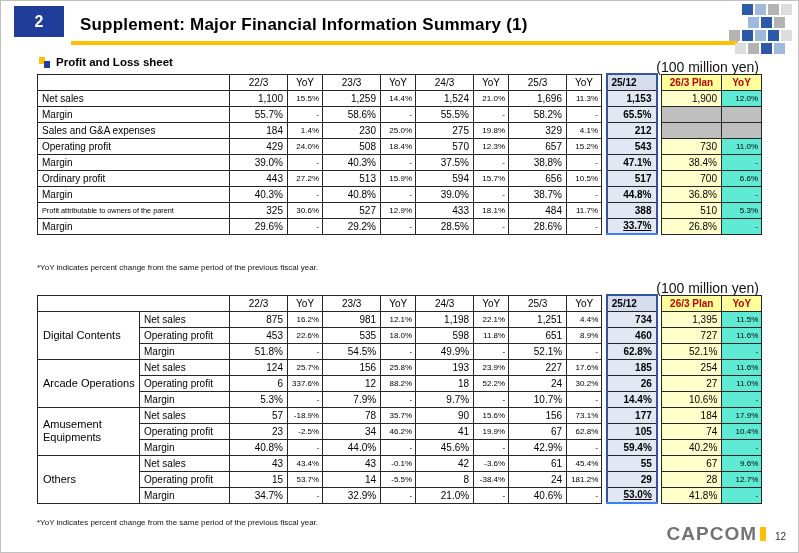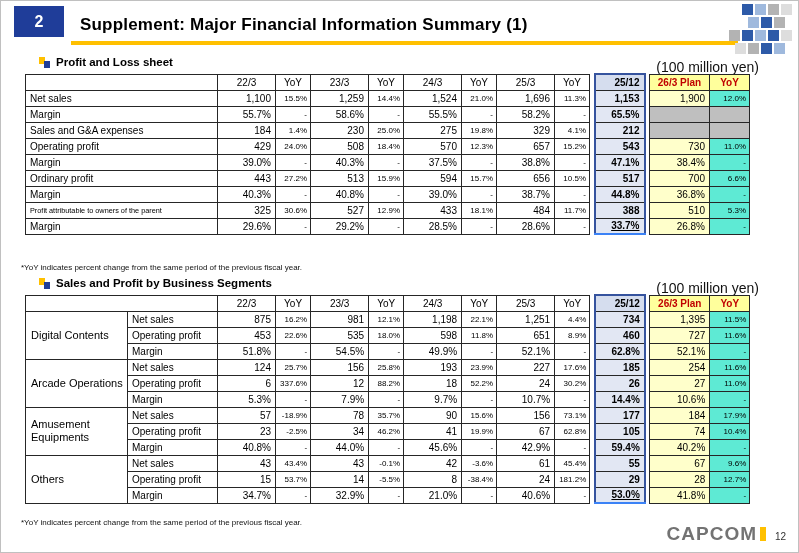--- a/index.html
+++ b/index.html
@@ -24,40 +24,40 @@
   .c-b { background:#2d5aa8; } .c-l { background:#9fb9dd; }
   .c-g { background:#b3b3b3; } .c-s { background:#dddddd; }
 
   
   .section { position:absolute; left:38px; display:flex; align-items:center; gap:6px; }
   .section .stitle { font-size:11.5px; font-weight:bold; }
   .bullet { width:11px; height:11px; position:relative; flex:0 0 auto; }
   .bullet .y { position:absolute; left:0; top:0; width:6px; height:7px; background:#ffc000; }
   .bullet .b { position:absolute; left:5px; top:4px; width:6px; height:7px; background:#1f3d99; }
   .unit-note { position:absolute; right:39px; font-size:14px; color:#111; }
-  .footnote { position:absolute; left:20px; font-size:8px; color:#111; }
+  .footnote { position:absolute; left:36px; font-size:8px; color:#111; }
 
   
-  table.fin { border-collapse:collapse; table-layout:fixed; position:absolute; left:24px;padding-left:46px; }
+  table.fin { border-collapse:collapse; table-layout:fixed; position:absolute; left:36px;padding-left:46px; }
   #pl-table  { top:72px; }
   #seg-table { top:293px; }
   .fin td {
     border:1px solid #262626; height:16px; padding:0 4px; font-size:10px;
     white-space:nowrap; overflow:hidden; background:#fff; vertical-align:middle;
   }
   .fin td.sp { border:none; background:transparent; padding:0; }
   .fin td.hd { text-align:center; }
   .fin td.num { text-align:right; }
   .fin td.yoy { text-align:right; font-size:8px; padding-right:3px; }
   .fin td.blue {
     text-align:right; font-weight:bold; background:#e2e7f3;
     border-left:2px solid #35539e; border-right:2px solid #35539e;
   }
   .fin td.hd-blue {
-    text-align:right; font-weight:bold; background:#d5ddee;
+    text-align:left; font-weight:bold; background:#d5ddee;
     border:2px solid #35539e; border-bottom:1px solid #262626;
   }
   .fin td.blue-bottom { border-bottom:2px solid #3b82f6;text-decoration:underline; }
   .fin td.plan { text-align:right; background:#ffffcb; }
   .fin td.pyoy { text-align:right; font-size:8px; background:#5eead4; padding-right:3px; }
   .fin td.hd-plan, .fin td.hd-pyoy { background:#ffff9c; color:#c00000; font-weight:bold; }
   .fin td.grayc { background:#bfbfbf; }
   .fin td.lbl { text-align:left; }
   .fin td.lbl.small { font-size:7.3px; }
   .fin td.grp { text-align:left; font-size:11px; white-space:normal; line-height:1.15; padding-left:5px; }
@@ -283,27 +283,20 @@
           <td class="blue blue-bottom">33.7%</td>
           <td class="sp"></td>
           <td class="plan">26.8%</td>
           <td class="pyoy">-</td>
         </tr>
       </tbody>
   </table>
 
   <div class="footnote" style="top:262px">*YoY indicates percent change from the same period of the previous fiscal year.</div>
 
-  <div class="section" style="top:276px">
-    <span class="bullet">
-        <span class="y"></span>
-        <span class="b"></span>
-      </span>
-    <span class="stitle">Sales and Profit by Business Segments</span>
-  </div>
   <div class="unit-note" style="top:279px">(100 million yen)</div>
 
   <table class="fin" id="seg-table">
     <colgroup>
       <col style="width:102px">
         <col style="width:90px">
       <col style="width:58px">
         <col style="width:35px">
       <col style="width:58px">
         <col style="width:35px">

